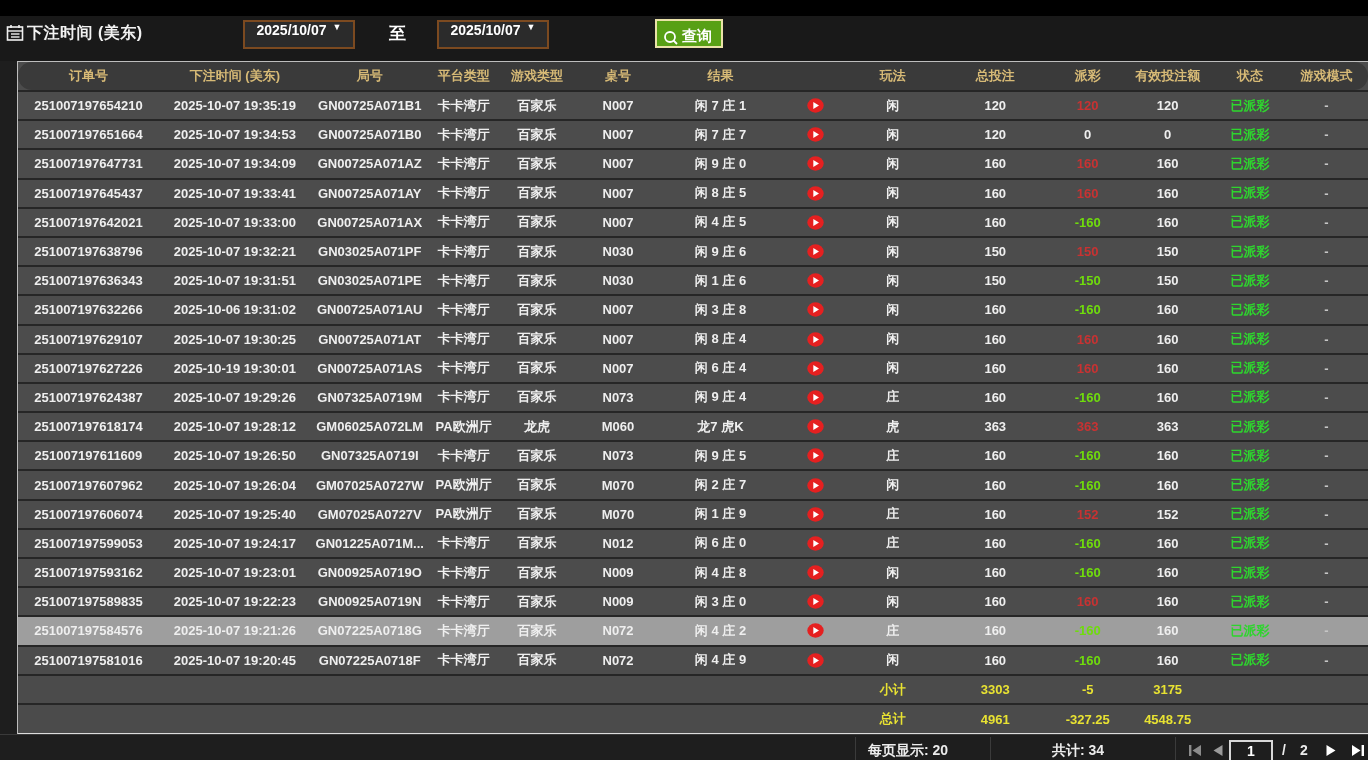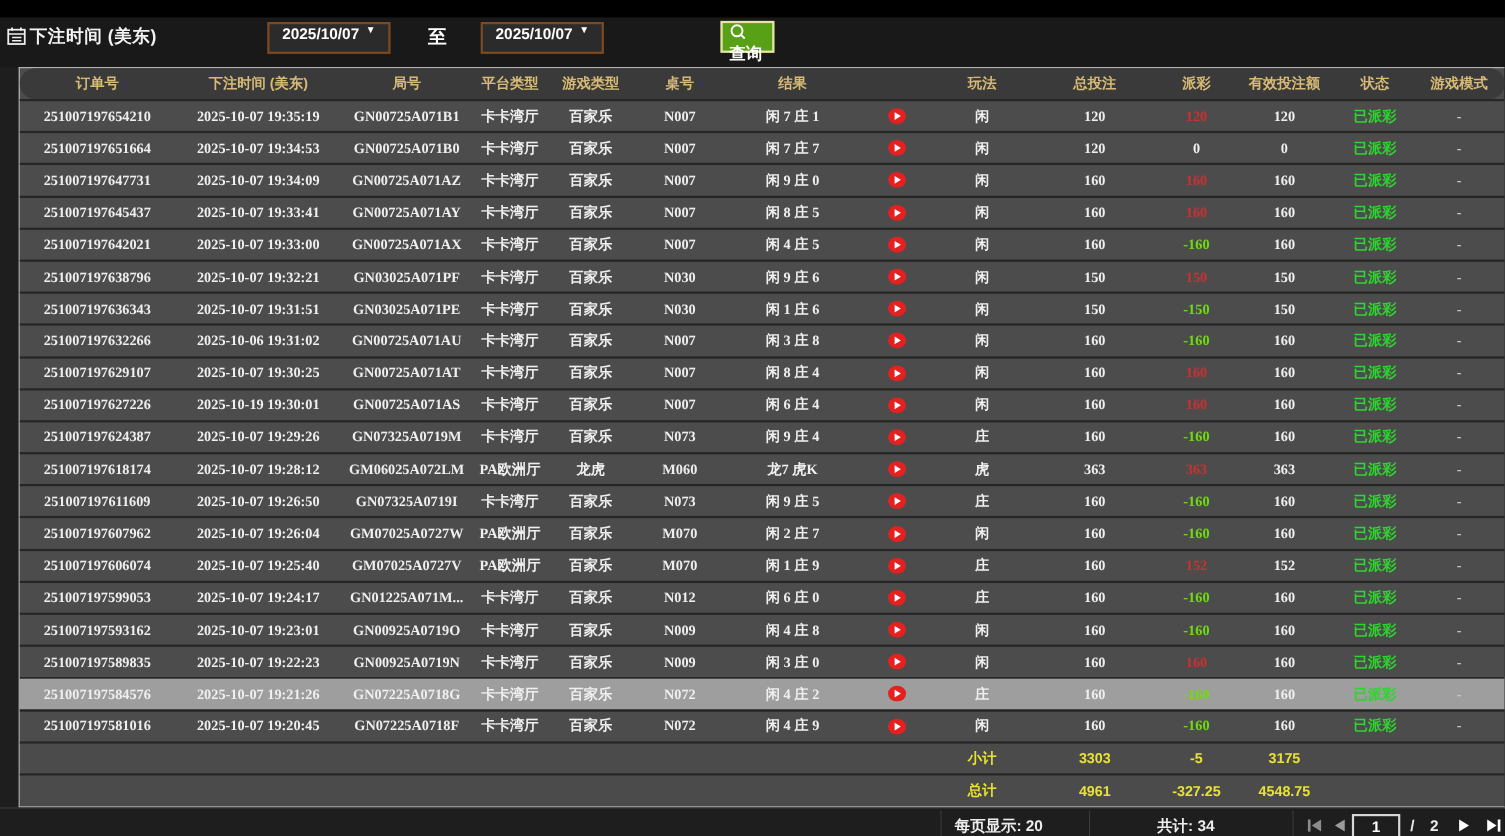--- a/index.html
+++ b/index.html
@@ -9,27 +9,27 @@
   
   .topbar{position:absolute;left:0;top:0;width:1368px;height:45px;background:#191919;}
   .cal-icon{position:absolute;left:6px;top:8px;}
   .bet-time-label{position:absolute;left:27px;top:7px;font-size:16px;color:#f2f2f2;letter-spacing:.5px;}
   .datebox{position:absolute;top:4px;width:112px;height:29px;background:#2b2b2b;border:2px solid #7c4a20;
            display:flex;align-items:flex-start;justify-content:center;gap:6px;color:#fff;font-size:14px;cursor:pointer;}
   .datebox .caret{font-size:9px;color:#fff;}
   .db1{left:243px;} .db2{left:437px;}
   .to-label{position:absolute;left:389px;top:6px;font-size:17px;color:#fff;}
   .query-btn{position:absolute;left:655px;top:3px;height:29px;padding:0 9px 0 6px;background:#58a015;
-             border:2px solid #eae2a8;color:#fff;font-size:15px;font-weight:700;display:flex;align-items:flex-start;gap:3px;
-             font-family:inherit;cursor:pointer;flex-direction:column;}
+             border:2px solid #eae2a8;color:#fff;font-size:15px;font-weight:700;display:flex;align-items:flex-end;gap:3px;
+             font-family:inherit;cursor:pointer;}
   
   .table{position:absolute;left:17px;top:45px;width:1351px;border-left:1px solid #bdbdbd;border-top:1px solid #bdbdbd;
          border-bottom:2px solid #dcdcdc;background:#4c4c4c;}
   .thead{display:flex;height:28px;background:#3a3a3a;align-items:stretch;border-radius:14px;}
-  .trow{display:flex;height:29.2px;background:#4c4c4c;border-top:2px solid #262626;align-items:stretch;font-family:Liberation Serif, serif;}
+  .trow{display:flex;height:29.2px;background:#4c4c4c;border-top:2px solid #262626;align-items:stretch;}
   .trow.hl{background:#9e9e9e;}
   .srow{display:flex;height:29.5px;background:#4b4b4b;border-top:2px solid #262626;align-items:stretch;}
   .cell{display:flex;align-items:center;justify-content:center;font-size:13px;color:#efefef;
         overflow:hidden;white-space:nowrap;}
   .thead .cell{color:#d7ba76;}
   .c1{width:141px;}.c2{width:152px;}.c3{width:118px;}.c4{width:70px;}.c5{width:77px;}.c6{width:85px;}
   .c7{width:120px;}.c8{width:70px;}.c9{width:85px;}.c10{width:120px;}.c11{width:65px;}.c12{width:95px;}
   .c13{width:70px;}.c14{width:83px;}
   .pos{color:#c83232;}
   .neg{color:#6fdc0c;}

